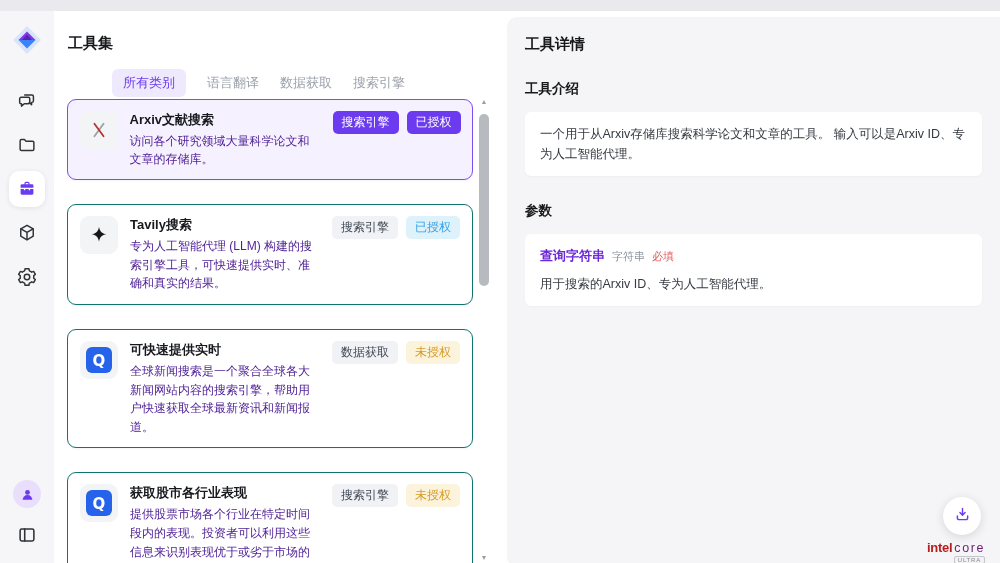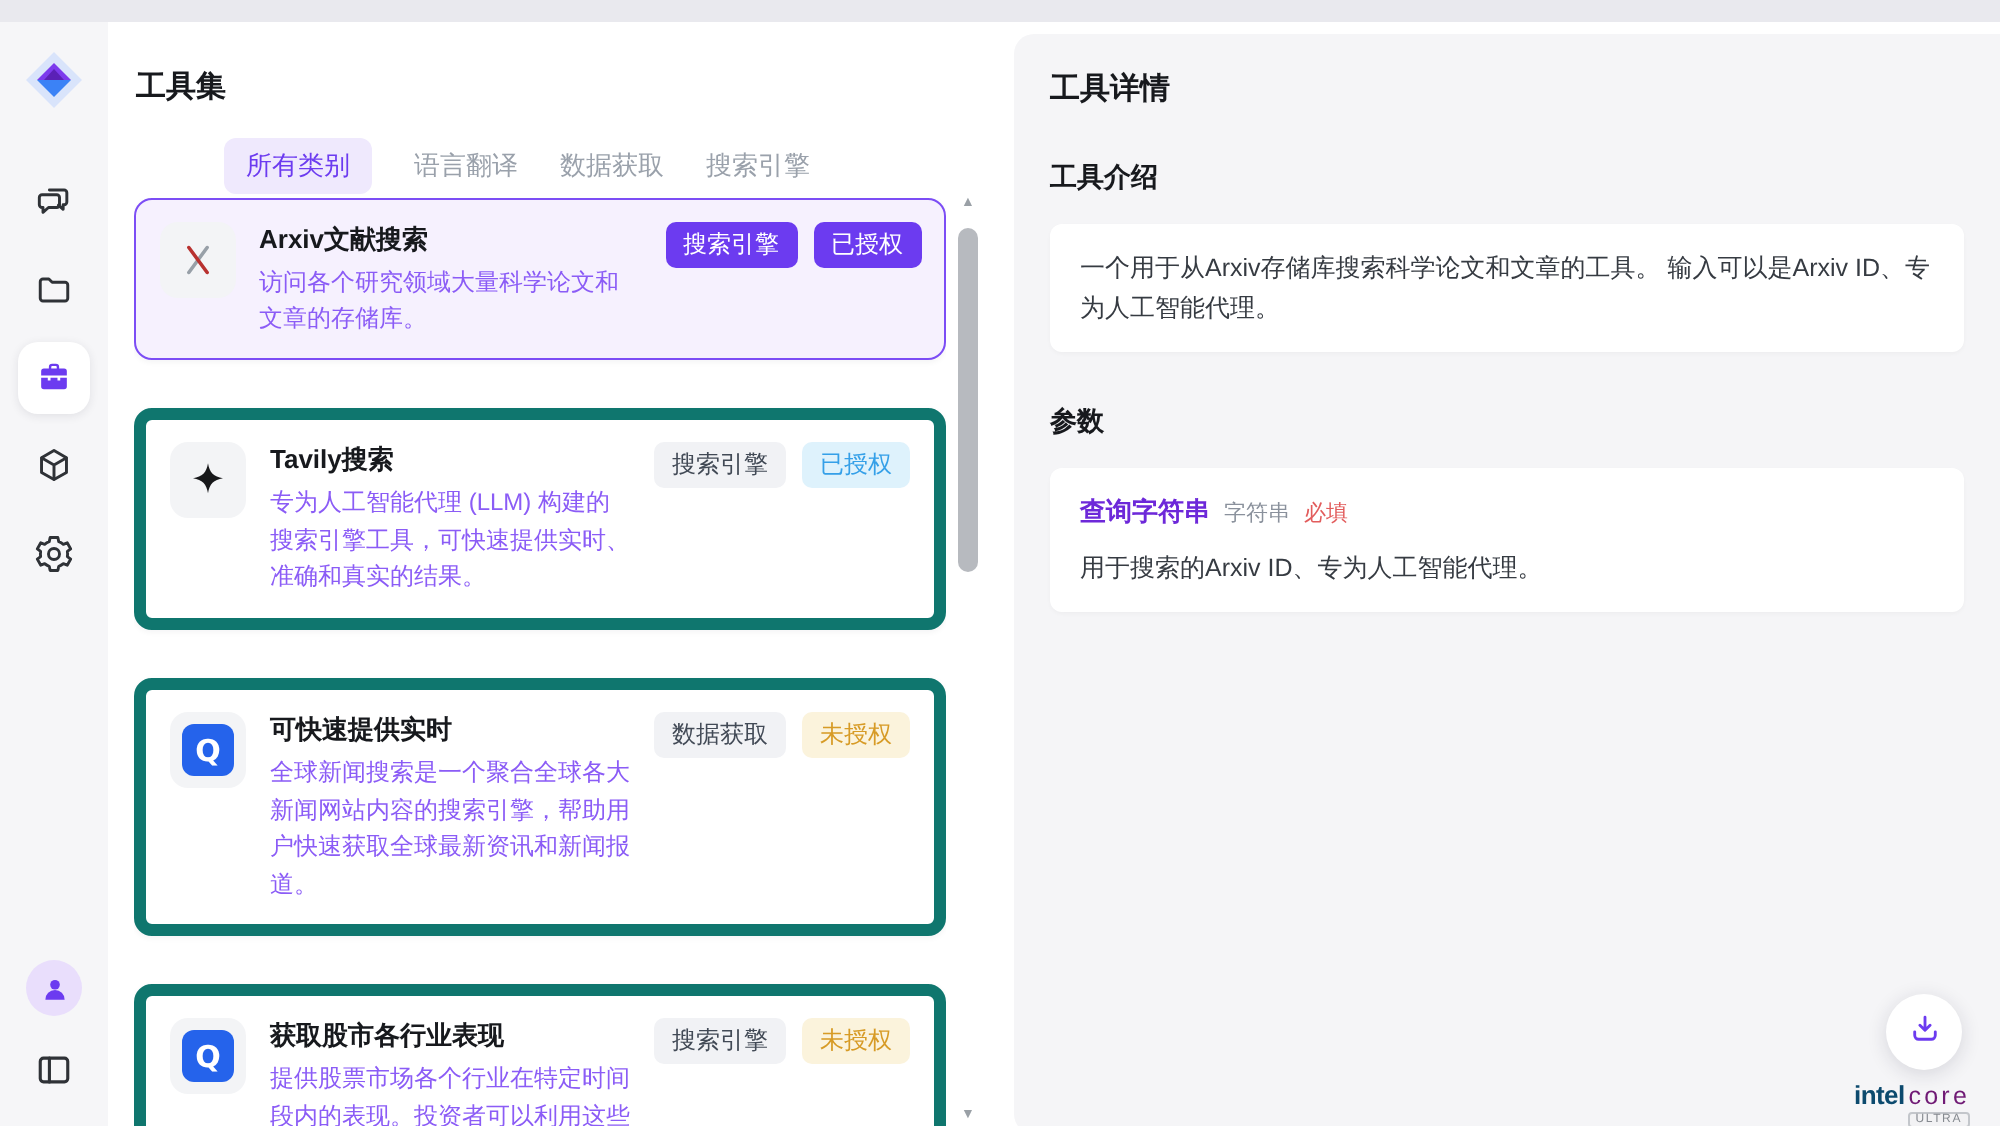--- a/index.html
+++ b/index.html
@@ -19,26 +19,26 @@
   .avatar-circle { width:28px; height:28px; border-radius:50%; background:#E9DEFC; display:flex; align-items:center; justify-content:center; cursor:pointer; }
 
   
   .list-panel { position:absolute; left:54px; top:0; width:453px; height:556px; background:#fff; }
   .page-title { position:absolute; left:14px; top:23px; font-size:15px; font-weight:700; }
   .tabs { position:absolute; left:14px; top:58px; display:flex; gap:21px; align-items:center;padding-left:44px; }
   .tab { border:0; background:none; font-size:13px; color:#9aa1ab; padding:5px 0; cursor:pointer; font-family:inherit; }
   .tab.active { background:var(--accent-soft,#EFE9FD); color:var(--accent,#6C3BF0); padding:5px 11px; border-radius:6px; font-weight:500; }
 
   .tool-list { position:absolute; left:13px; top:88px; width:406px; bottom:0; overflow:hidden; display:flex; flex-direction:column; gap:24px; }
-  .tool-item { display:flex; gap:12px; padding:11px 12px; background:#fff; border:6px solid #0f766e; border-radius:9px;
+  .tool-item { display:flex; gap:12px; padding:11px 12px; background:#fff; border:1px solid #0f766e; border-radius:9px;
     box-shadow:0 1px 3px rgba(20,24,40,.05); flex-shrink:0; cursor:pointer; }
   .tool-item.selected { background:var(--selected-bg,#F6F1FE); border:1.5px solid var(--selected-border,#7C4DF5); padding:10.5px 11.5px; }
   .tool-icon { width:38px; height:38px; border-radius:9px; background:#F3F4F6; display:flex; align-items:center; justify-content:center; flex-shrink:0; }
   .tool-name { font-size:13px; font-weight:700; color:#17191d; margin-bottom:3px; }
-  .tool-desc { font-size:12px; color:#8b5cf6; line-height:1.55; max-width:268px; }
+  .tool-desc { font-size:12px; color:#4c1d95; line-height:1.55; max-width:268px; }
   .tool-tags { margin-left:auto; display:flex; gap:8px; flex-shrink:0; }
   .tag { font-size:12px; padding:3px 9px; border-radius:5px; height:fit-content; white-space:nowrap; }
   .tag.cat { background:#F1F2F5; color:#424a56; }
   .tag.auth.ok { background:var(--auth-ok-bg,#DEF2FC); color:var(--auth-ok-text,#35A0E8); }
   .tag.auth.no { background:var(--auth-no-bg,#FBF3DC); color:var(--auth-no-text,#D79B26); }
   .tool-item.selected .tag { background:var(--accent,#6C3BF0); color:#fff; }
 
   .scrollbar { position:absolute; right:17px; top:85px; bottom:3px; width:12px; }
   .sb-arrow { position:absolute; width:100%; text-align:center; font-size:7px; color:#9aa0a6; line-height:8px; cursor:pointer; }
   .sb-arrow.up { top:2px; }
@@ -56,21 +56,21 @@
   .p-name { font-size:13px; font-weight:700; color:#6d28d9; }
   .p-type { font-size:11px; color:#8a919c; }
   .p-req { font-size:11px; color:var(--required,#E25C5C); }
   .p-desc { margin-top:7px; font-size:12.5px; color:#363b42; }
 
   
   .fab { position:absolute; right:19px; bottom:39px; width:38px; height:38px; border-radius:50%; background:#fff;
     border:0; box-shadow:0 2px 10px rgba(30,30,60,.14); display:flex; align-items:center; justify-content:center; cursor:pointer; }
   .intel { position:absolute; right:15px; bottom:10px; display:flex; flex-direction:column; align-items:flex-end; }
   .intel-row { display:flex; align-items:baseline; gap:2px; }
-  .intel-word { font-size:13px; font-weight:700; color:#0c4a6e; letter-spacing:-0.3px; }
+  .intel-word { font-size:13px; font-weight:700; color:#b91c1c; letter-spacing:-0.3px; }
   .core-word { font-size:12.5px; font-weight:400; color:#701a75; letter-spacing:1.6px; }
   .ultra-badge { margin-top:1px; font-size:6px; letter-spacing:.8px; text-transform:uppercase; color:#85898f;
     border:1px solid #c3c6cb; border-radius:2px; padding:0px 3px; background:#f2f2f4; }
 
   .bottom-strip { position:absolute; left:0; right:0; bottom:0; height:7px; background:#FBFBFC; border-top:1px solid #E9E9ED; }
 </style>
 </head>
 <body>
 
 <div class="app">

